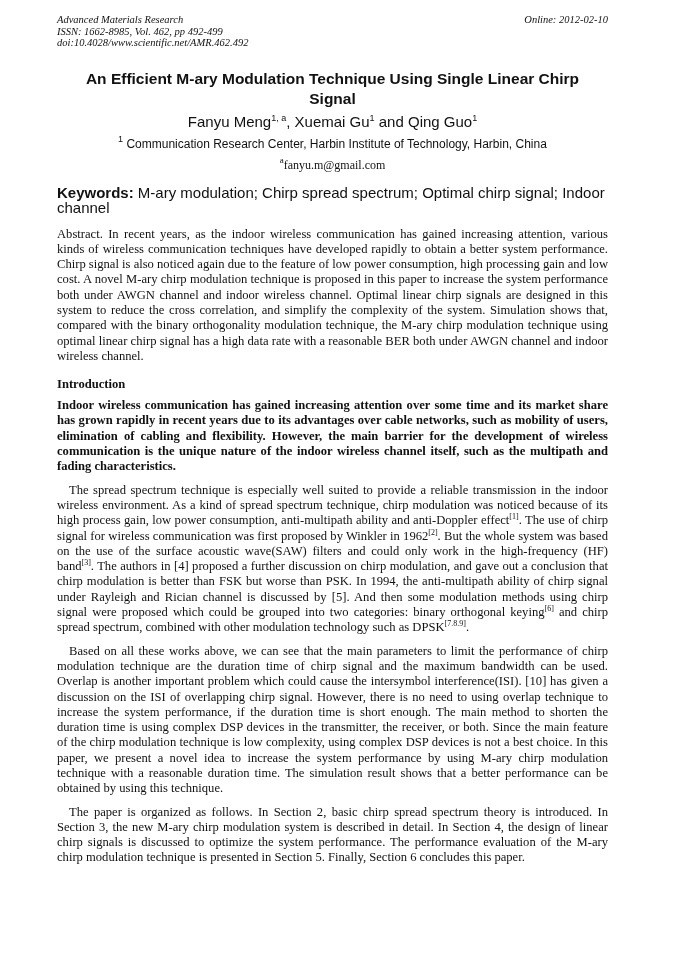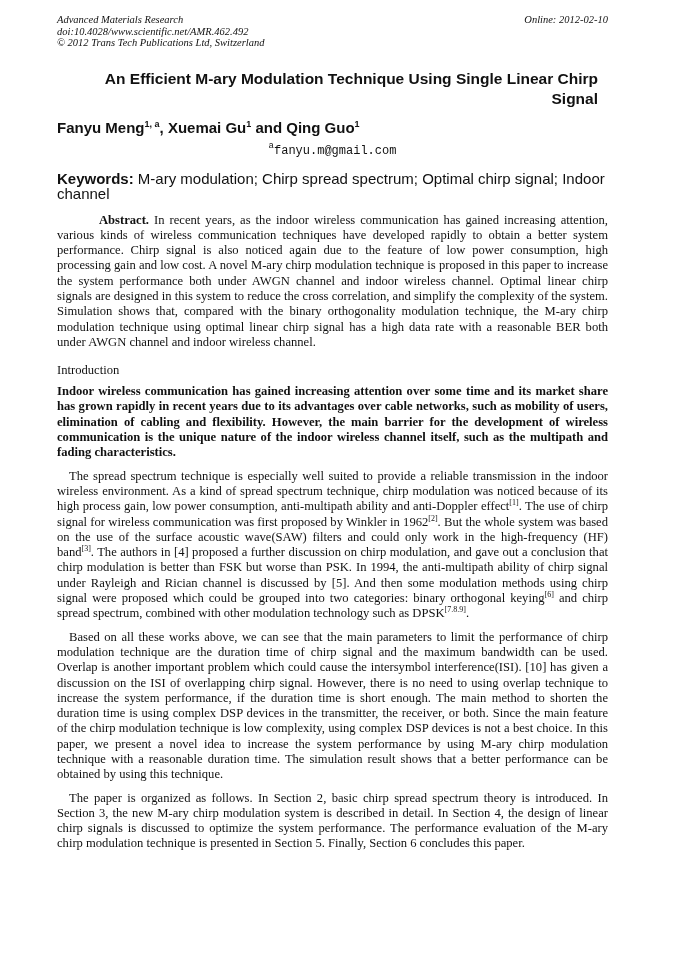--- a/index.html
+++ b/index.html
@@ -1,52 +1,55 @@
 <!DOCTYPE html>
 <html><head>
 <meta charset="utf-8">
 <style>
   html, body { margin: 0; padding: 0; background: #ffffff; }
   body { width: 678px; height: 959px; position: relative; overflow: hidden; color: #111; }
   .page { position: absolute; left: 57px; top: 14px; width: 551px; }
   .header { font-family: "Liberation Serif", serif; font-style: italic; font-size: 10.5px; line-height: 11.5px; position: relative; }
   .header .online { position: absolute; right: 0; top: 0; }
-  .title { font-family: "Liberation Sans", sans-serif; font-weight: bold; font-size: 15.5px; line-height: 20px; text-align: right; margin-top: 20px; padding: 0 10px; }
-  .authors { font-family: "Liberation Sans", sans-serif; font-size: 15px; text-align: left; margin-top: 9px; line-height: 20px; font-weight: bold; }
+  .title { font-family: "Liberation Sans", sans-serif; font-weight: bold; font-size: 15.5px; line-height: 20px; text-align: center; margin-top: 20px; padding: 0 10px; }
+  .authors { font-family: "Liberation Sans", sans-serif; font-size: 15px; text-align: center; margin-top: 3px; line-height: 20px; }
   .authors sup, .affil sup, .email sup { font-size: 9px; vertical-align: 6px; line-height: 0; }
   .affil { font-family: "Liberation Sans", sans-serif; font-size: 12px; text-align: center; margin-top: 5px; line-height: 15px; }
-  .email { font-family: Liberation Mono, monospace; font-size: 12px; text-align: center; margin-top: 6px; line-height: 15px; }
+  .email { font-family: Liberation Serif, serif; font-size: 12px; text-align: center; margin-top: 6px; line-height: 15px; }
   .keywords { font-family: "Liberation Sans", sans-serif; font-size: 15px; margin-top: 12px; line-height: 15px; }
   .keywords b { font-weight: bold; }
   .body-text { font-family: "Liberation Serif", serif; font-size: 12.6px; line-height: 15.3px; text-align: justify; }
   .abstract { margin-top: 12px; }
-  .abstract b { font-weight: bold; margin-left: 42px; }
-  .section-head { font-family: "Liberation Serif", serif; font-weight: normal; font-size: 12.6px; margin-top: 13px; line-height: 15px; }
+  .abstract b { font-weight: normal; }
+  .section-head { font-family: "Liberation Serif", serif; font-weight: bold; font-size: 12.6px; margin-top: 13px; line-height: 15px; }
   .para { margin-top: 6px; font-weight: bold; }
   .indent { text-indent: 12px; margin-top: 8px; }
   sup.ref { font-size: 8px; vertical-align: 5px; line-height: 0; }
 </style>
 </head>
 <body>
 
 <div class="page">
 
   <div class="header">
     <div>Advanced Materials Research</div>
+    <div>ISSN: 1662-8985, Vol. 462, pp 492-499</div>
     <div>doi:10.4028/www.scientific.net/AMR.462.492</div>
-    <div>© 2012 Trans Tech Publications Ltd, Switzerland</div>
     <div class="online">Online: 2012-02-10</div>
   </div>
 
   <div class="title">An Efficient M-ary Modulation Technique Using Single Linear Chirp Signal</div>
 
   <div class="authors">
     <span>Fanyu Meng</span><sup>1, a</sup><span>, </span><span>Xuemai Gu</span><sup>1</sup><span> and </span><span>Qing Guo</span><sup>1</sup>
   </div>
 
+  <div class="affil">
+    <sup>1</sup><span> Communication Research Center, Harbin Institute of Technology, Harbin, China</span>
+  </div>
 
   <div class="email">
     <sup>a</sup><span>fanyu.m@gmail.com</span>
   </div>
 
   <div class="keywords">
     <b>Keywords:</b><span> M-ary modulation; Chirp spread spectrum; Optimal chirp signal; Indoor channel</span>
   </div>
 
   <div class="body-text abstract">

